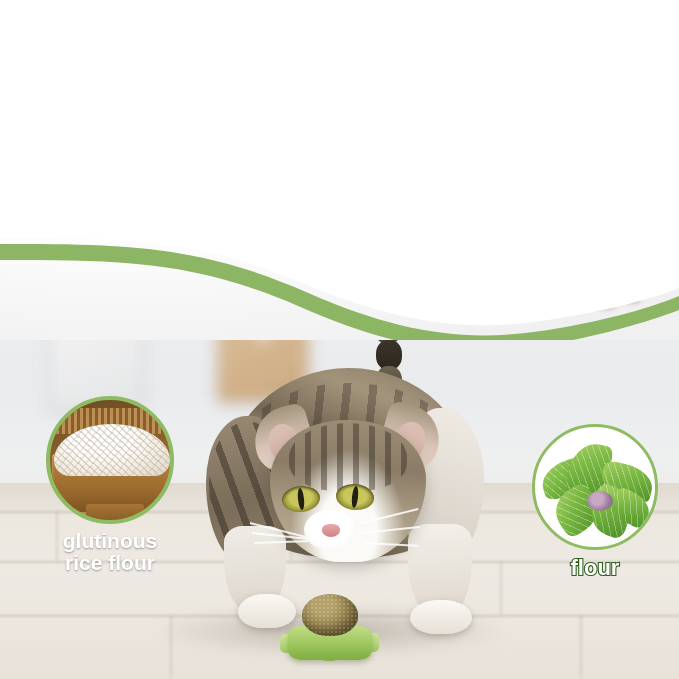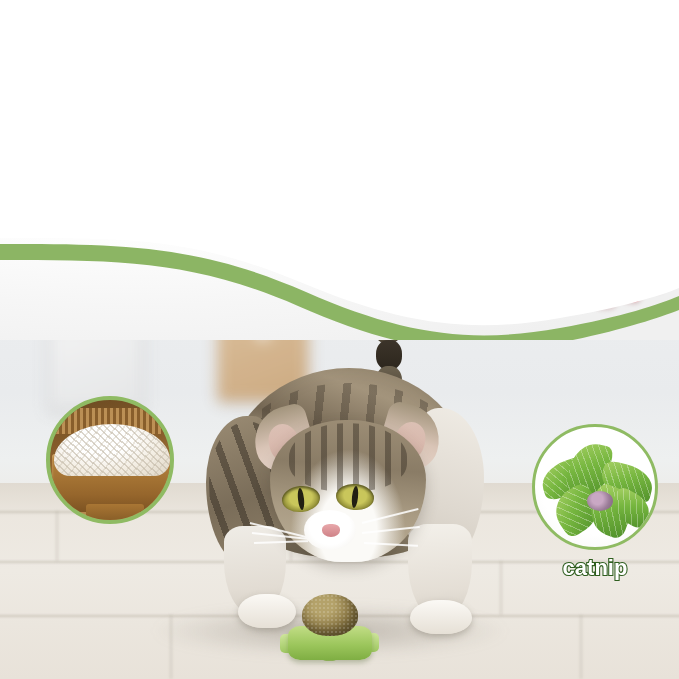--- a/index.html
+++ b/index.html
@@ -572,30 +572,34 @@
     </svg>
   </div>
 
   <div class="badge badge-rice">
     <div class="badge-circle">
       <div class="rice-slats"></div>
       <div class="rice-box"></div>
       <div class="rice-box-leg"></div>
       <div class="rice-pile"></div>
     </div>
+    <div class="badge-label">
+      <div>glutinous</div>
+      <div>rice flour</div>
+    </div>
   </div>
 
   <div class="badge badge-catnip">
     <div class="badge-circle">
       <div class="leaf" style="left:6px;  top:34px; width:52px; height:34px; border-radius:60% 20% 58% 24%; transform:rotate(-18deg);"></div>
       <div class="leaf" style="left:34px; top:16px; width:40px; height:54px; border-radius:62% 18% 56% 26%; transform:rotate(12deg);"></div>
       <div class="leaf" style="left:66px; top:38px; width:52px; height:34px; border-radius:24% 58% 20% 60%; transform:rotate(14deg);"></div>
       <div class="leaf" style="left:20px; top:62px; width:44px; height:42px; border-radius:56% 26% 58% 22%; transform:rotate(-34deg);"></div>
       <div class="leaf" style="left:56px; top:60px; width:40px; height:48px; border-radius:24% 56% 22% 58%; transform:rotate(20deg);"></div>
       <div class="leaf" style="left:76px; top:66px; width:40px; height:30px; border-radius:22% 58% 24% 56%; transform:rotate(28deg);"></div>
       <div class="flower-bud"></div>
     </div>
     <div class="badge-label">
-      <div>catnip</div>
+      <div>flour</div>
     </div>
   </div>
 
 </div>
 
 </body></html>

